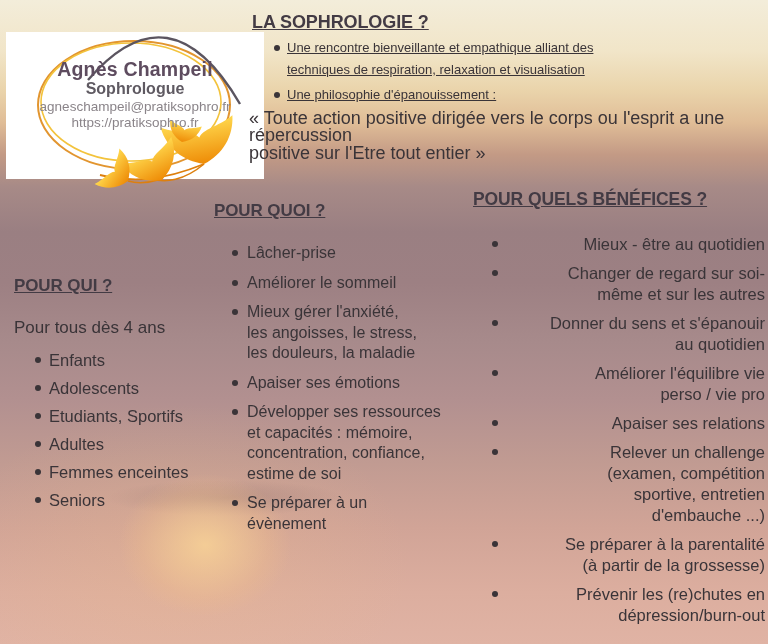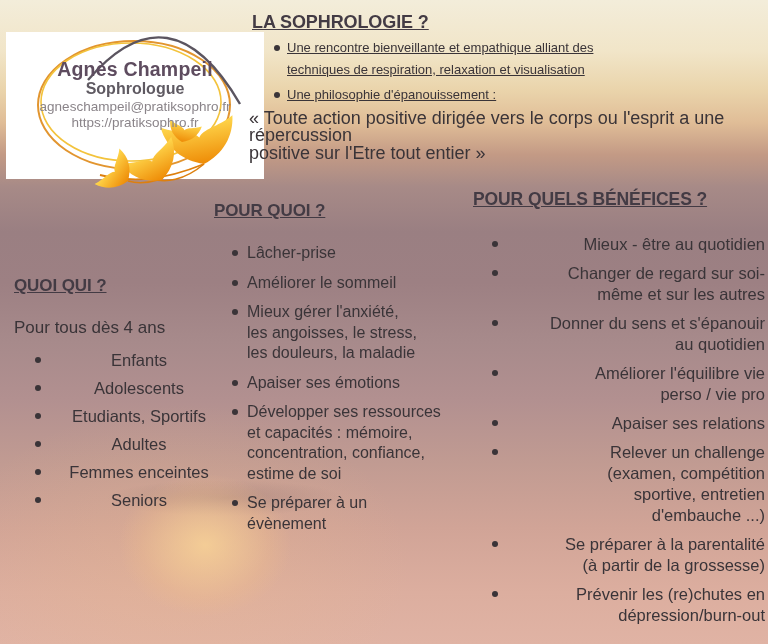--- a/index.html
+++ b/index.html
@@ -40,21 +40,21 @@
   
   .sophro{left:252px; top:12px; width:505px;}
   .sophro h2{font-size:18px; margin-bottom:4px;}
   .sophro li{padding-left:35px; font-size:13px; line-height:21.5px; margin-bottom:4px;text-decoration:underline;}
   .sophro li::before{left:22px; top:8px;}
   .quote{margin:3px 0 0 -3px; font-size:18px; line-height:17.5px; white-space:pre-line;}
   
   .qui{left:14px; top:276px; width:215px;}
   .qui h2{font-size:17px;}
   .intro{margin:22px 0 0 0; font-size:17px;}
-  .qui ul{margin-top:12px;text-align:center;}
+  .qui ul{margin-top:12px;}
   .qui li{padding-left:35px; font-size:16.5px; line-height:20px; margin-bottom:8px;}
   .qui li::before{left:21px; top:7px;}
   
   .quoi{left:214px; top:201px; width:252px;}
   .quoi h2{font-size:17px;}
   .quoi ul{margin-top:22px;}
   .quoi li{padding-left:33px; font-size:16px; line-height:20.5px; margin-bottom:9px;}
   .quoi li::before{left:18px; top:7px;}
   
   .benef{left:473px; top:173px; width:292px;margin-top:16px;}
@@ -99,21 +99,21 @@
     <ul>
       <li>Une rencontre bienveillante et empathique alliant des
 techniques de respiration, relaxation et visualisation</li>
       <li>Une philosophie d'épanouissement :</li>
     </ul>
     <p class="quote">« Toute action positive dirigée vers le corps ou l'esprit a une répercussion
 positive sur l'Etre tout entier »</p>
   </section>
 
   <section class="qui">
-    <h2>QUOI QUI ?</h2>
+    <h2>POUR QUI ?</h2>
     <p class="intro">Pour tous dès 4 ans</p>
     <ul>
       <li>Enfants</li>
       <li>Adolescents</li>
       <li>Etudiants, Sportifs</li>
       <li>Adultes</li>
       <li>Femmes enceintes</li>
       <li>Seniors</li>
     </ul>
   </section>

